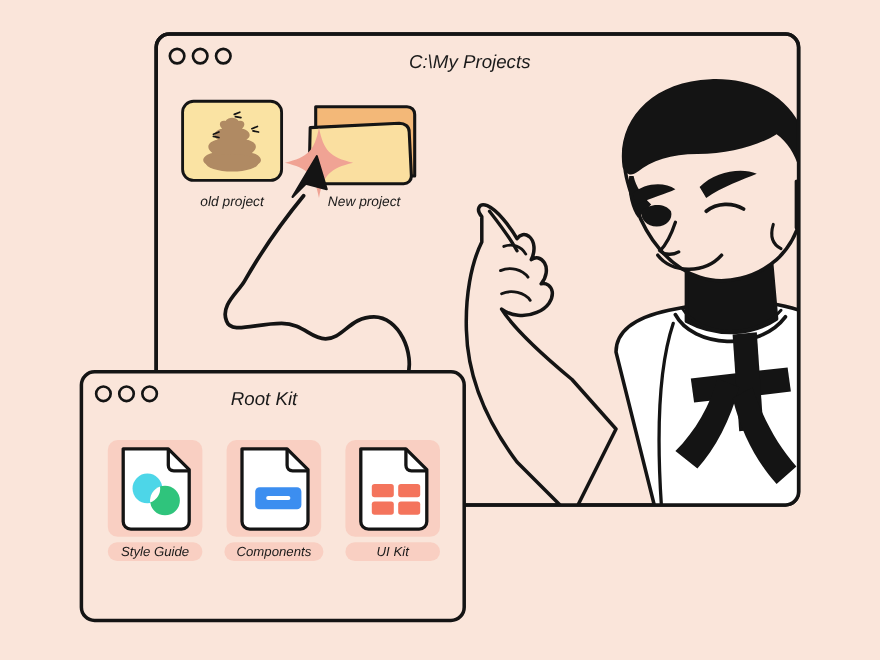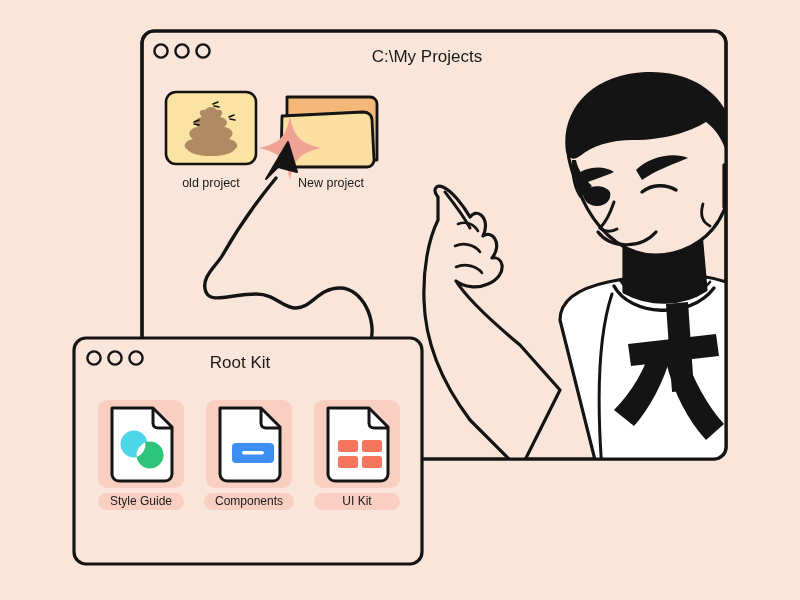--- a/index.html
+++ b/index.html
@@ -12,20 +12,21 @@
     width: 800px;
     height: 600px;
     overflow: hidden;
     font-family: "Liberation Sans", "DejaVu Sans", sans-serif;
   }
   #stage {
     position: relative;
     width: 800px;
     height: 508px;
     background: #a3a3a3;
+    font-style: italic;
   }
   #stage svg {
     position: absolute;
     top: 0;
     left: 0;
   }
   .ttl {
     font-family: "Liberation Sans", "DejaVu Sans", sans-serif;
     font-size: 17px;
     fill: #1a1a1a;

